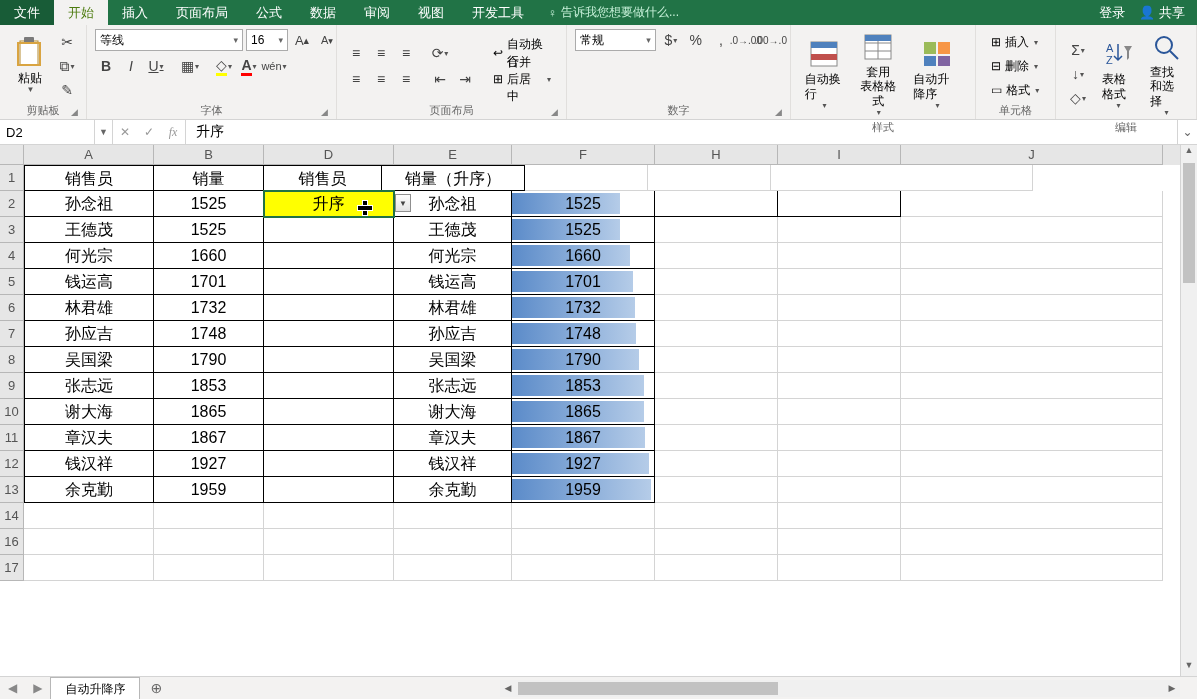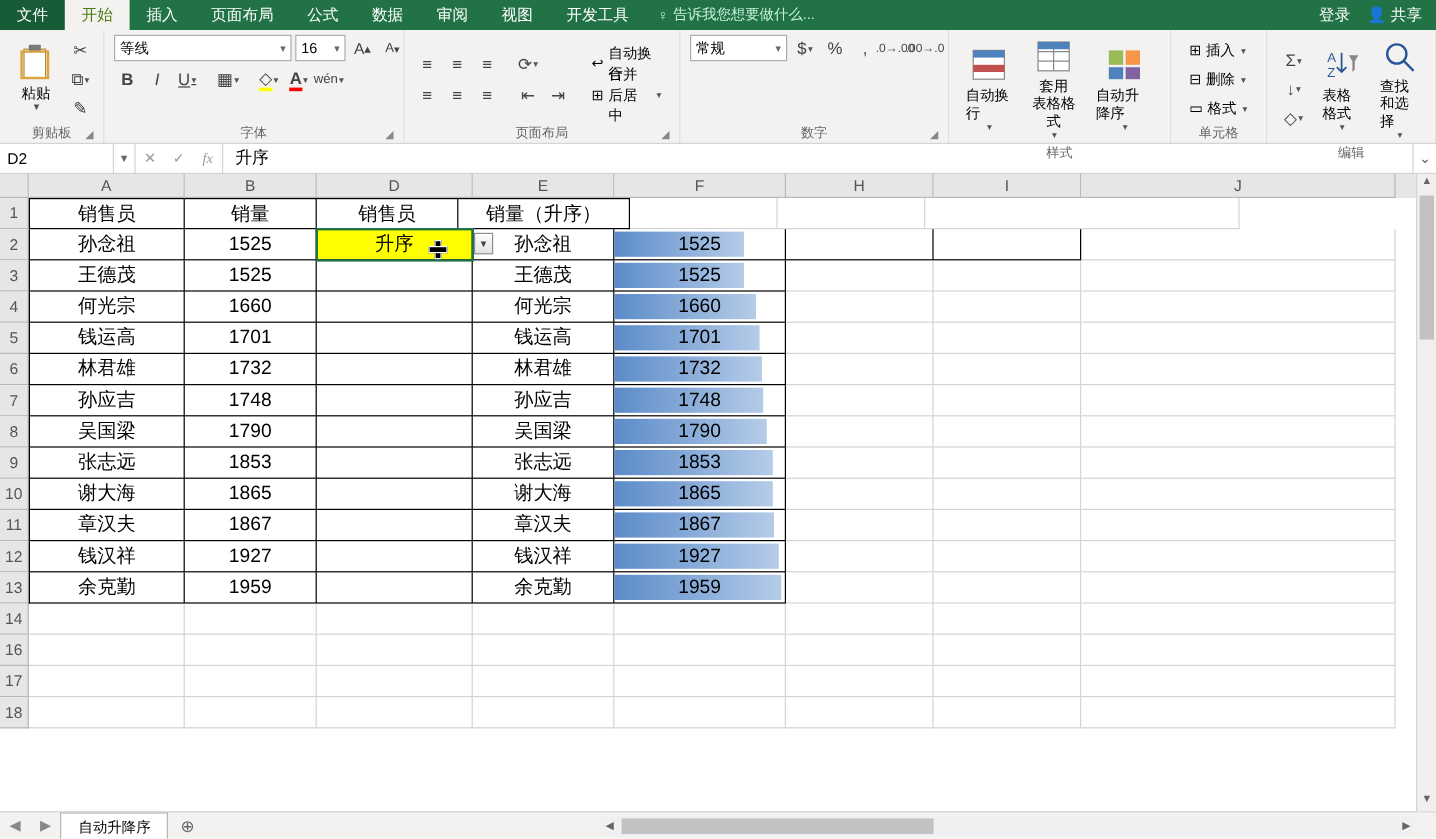--- a/index.html
+++ b/index.html
@@ -528,31 +528,20 @@
           <div class="row-h">17</div>
           <div class="cell " style="width: 130px;"></div>
           <div class="cell " style="width: 110px;"></div>
           <div class="cell " style="width: 130px;"></div>
           <div class="cell " style="width: 118px;"></div>
           <div class="cell " style="width: 143px;"></div>
           <div class="cell " style="width: 123px;"></div>
           <div class="cell " style="width: 123px;"></div>
           <div class="cell " style="width: 262px;"></div>
         </div>
-        <div class="row">
-          <div class="row-h">18</div>
-          <div class="cell " style="width: 130px;"></div>
-          <div class="cell " style="width: 110px;"></div>
-          <div class="cell " style="width: 130px;"></div>
-          <div class="cell " style="width: 118px;"></div>
-          <div class="cell " style="width: 143px;"></div>
-          <div class="cell " style="width: 123px;"></div>
-          <div class="cell " style="width: 123px;"></div>
-          <div class="cell " style="width: 262px;"></div>
-        </div>
       </div>
     <div class="cursor-cross" style="left:357px;top:55px"></div>
   </div>
   <div class="vscroll">
     <div class="arr up">▲</div>
     <div class="thumb"></div>
     <div class="arr dn">▼</div>
   </div>
 </div>
 

